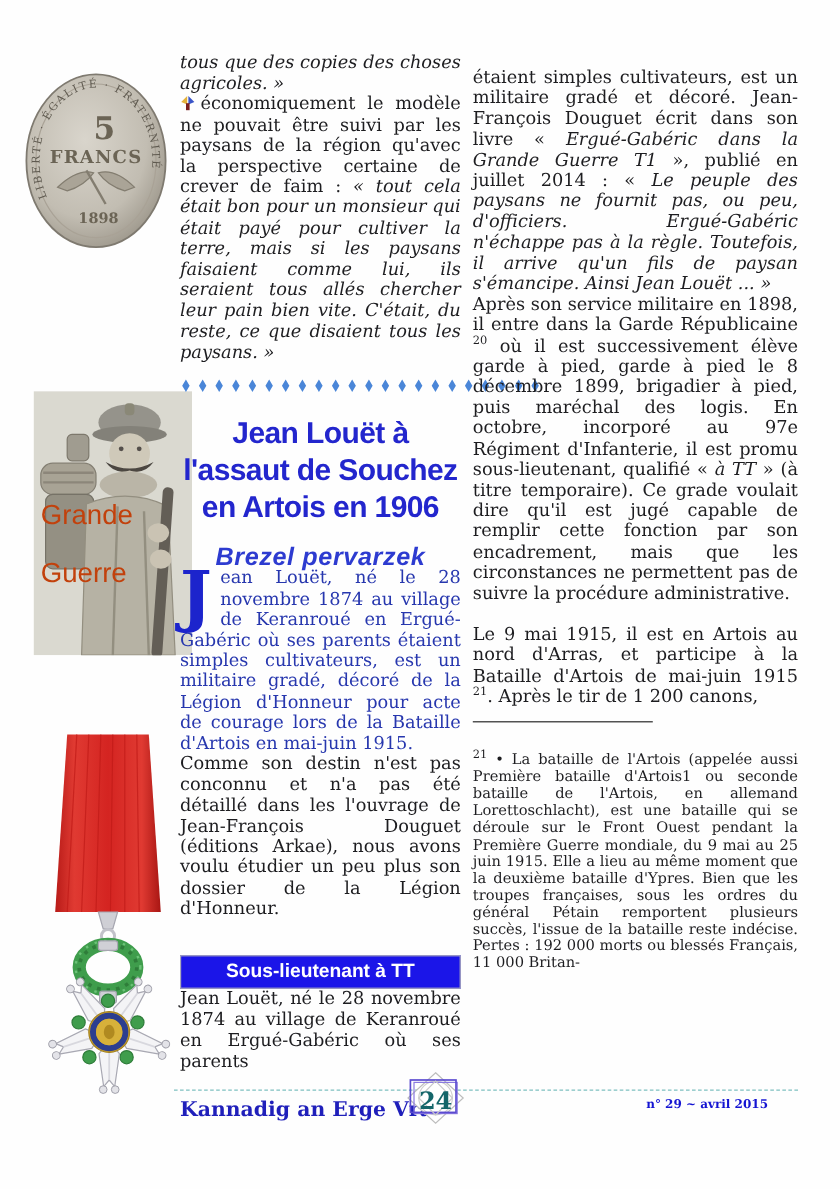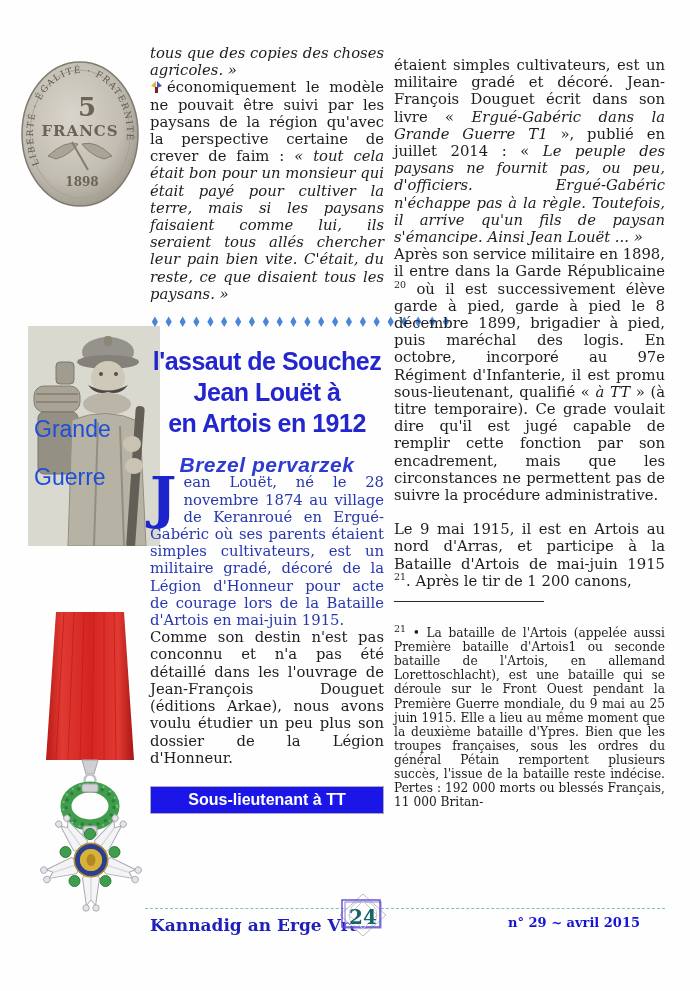--- a/index.html
+++ b/index.html
@@ -26,48 +26,48 @@
   .subtitle{margin-top:17px;text-align:center;color:#2d3bd0;
             font-family:"Liberation Sans",sans-serif;font-weight:bold;font-style:italic;
             font-size:21px;letter-spacing:0.5px;}
 
   .intro{margin-top:34px;color:#2737ae;}
   .dropcap{float:left;color:#1c24cc;font-size:56px;line-height:44px;
            padding:2px 7px 0 0;font-weight:bold;font-family:"DejaVu Serif",serif;}
 
   .p-destin{margin-top:25px;}
 
-  .banner{margin-top:20px;background:#1b15e8;border:1px solid #aab;
+  .banner{margin-top:30px;background:#1b15e8;border:1px solid #aab;
           color:#ffffff;text-align:center;font-family:"Liberation Sans",sans-serif;
           font-weight:bold;font-size:16px;padding:4px 0 5px 0;}
 
   .p-repeat{margin-top:16px;}
 
   sup.ref{font-size:9.5px;vertical-align:super;line-height:0;}
 
   .fn-rule{border:0;border-top:1.4px solid #2a2a2a;width:150px;margin:12px 0 0 0;}
   .footnotes{margin-top:24px;font-size:12.2px;line-height:14.1px;}
   .footnotes p{margin:0;}
   .fn-gap{margin-top:13px !important;}
 
   
   .coin{position:absolute;left:20px;top:60px;width:120px;height:148px;}
   .soldier{position:absolute;left:28px;top:326px;width:132px;height:220px;}
-  .soldier .overlay{position:absolute;left:6px;color:#1d4ed8;
+  .soldier .overlay{position:absolute;left:6px;color:#c2410c;
       font-family:"Liberation Sans",sans-serif;font-size:23px;}
   .ov1{top:90px;} .ov2{top:122px;margin-top:16px;}
   .medal{position:absolute;left:20px;top:610px;width:140px;height:307px;}
 
   
   .footer-dash{position:absolute;left:145px;right:35px;top:908px;
                border-top:1.5px dashed #7ec0c0;}
   .footer-journal{position:absolute;left:150px;top:915px;color:#1f1fba;
                   font-weight:bold;font-size:17px;}
   .footer-issue{position:absolute;right:60px;top:915px;color:#1414d2;
-                font-weight:bold;font-size:13px;}
+                font-weight:bold;font-size:10px;}
   .page-badge{position:absolute;left:336px;top:892px;width:54px;height:46px;}
   .page-badge svg{position:absolute;inset:0;}
   .page-num{position:absolute;left:0;right:0;top:13px;text-align:center;
             color:#15666a;font-weight:bold;font-size:20px;}
 </style>
 </head>
 <body>
 
 <div class="page">
 
@@ -195,33 +195,34 @@
 
     <p><span class="dingbat"><svg viewBox="0 0 13 12" width="13" height="12">
             <polygon points="6,0 1,5 6,7" fill="#e4b23c"></polygon>
             <polygon points="7,0 12,5 7,7" fill="#3a55c8"></polygon>
             <rect x="5" y="6" width="3" height="6" fill="#7a1f1f"></rect>
           </svg></span><span>économiquement le modèle ne pouvait être suivi par les paysans de la région qu'avec la perspective certaine de crever de faim : </span><span class="ital">« tout cela était bon pour un monsieur qui était payé pour cultiver la terre, mais si les paysans faisaient comme lui, ils seraient tous allés chercher leur pain bien vite. C'était, du reste, ce que disaient tous les paysans. »</span></p>
 
     <div class="diamond-row">♦♦♦♦♦♦♦♦♦♦♦♦♦♦♦♦♦♦♦♦♦♦</div>
 
     <div class="title">
+      <div>Jean Louët à</div>
       <div>l'assaut de Souchez</div>
-      <div>Jean Louët à</div>
-      <div>en Artois en 1912</div>
+      <div>en Artois en 1906</div>
     </div>
 
     <div class="subtitle">Brezel pervarzek</div>
 
     <p class="intro"><span class="dropcap">J</span><span>ean Louët, né le 28 novembre 1874 au village de Keranroué en Ergué-Gabéric où ses parents étaient simples cultivateurs, est un militaire gradé, décoré de la Légion d'Honneur pour acte de courage lors de la Bataille d'Artois en mai-juin 1915.</span></p>
 
     <p class="p-destin">Comme son destin n'est pas conconnu et n'a pas été détaillé dans les l'ouvrage de Jean-François Douguet (éditions Arkae), nous avons voulu étudier un peu plus son dossier de la Légion d'Honneur.</p>
 
     <div class="banner">Sous-lieutenant à TT</div>
 
+    <p class="p-repeat">Jean Louët, né le 28 novembre 1874 au village de Keranroué en Ergué-Gabéric où ses parents</p>
   </div>
 
   <div class="col col-right">
     <p class="p-first"><span>étaient simples cultivateurs, est un militaire gradé et décoré. Jean-François Douguet écrit dans son livre « </span><span class="ital">Ergué-Gabéric dans la Grande Guerre T1</span><span> », publié en juillet 2014 : « </span><span class="ital">Le peuple des paysans ne fournit pas, ou peu, d'officiers. Ergué-Gabéric n'échappe pas à la règle. Toutefois, il arrive qu'un fils de paysan s'émancipe. Ainsi Jean Louët ... »</span></p>
 
     <p><span>Après son service militaire en 1898, il entre dans la Garde Républicaine </span><sup class="ref">20</sup><span> où il est successivement élève garde à pied, garde à pied le 8 décembre 1899, brigadier à pied, puis maréchal des logis. En octobre, incorporé au 97e Régiment d'Infanterie, il est promu sous-lieutenant, qualifié « </span><span class="ital">à TT</span><span> » (à titre temporaire). Ce grade voulait dire qu'il est jugé capable de remplir cette fonction par son encadrement, mais que les circonstances ne permettent pas de suivre la procédure administrative.</span></p>
 
     <p style="margin-top:17px;"><span>Le 9 mai 1915, il est en Artois au nord d'Arras, et participe à la Bataille d'Artois de mai-juin 1915 </span><sup class="ref">21</sup><span>. Après le tir de 1 200 canons,</span></p>
 
     <hr class="fn-rule">

